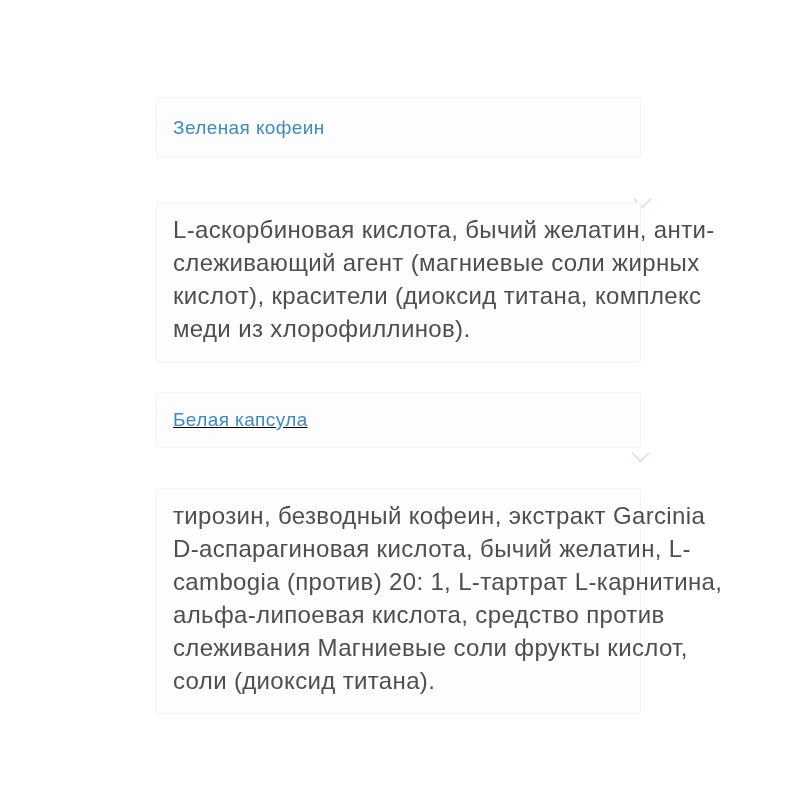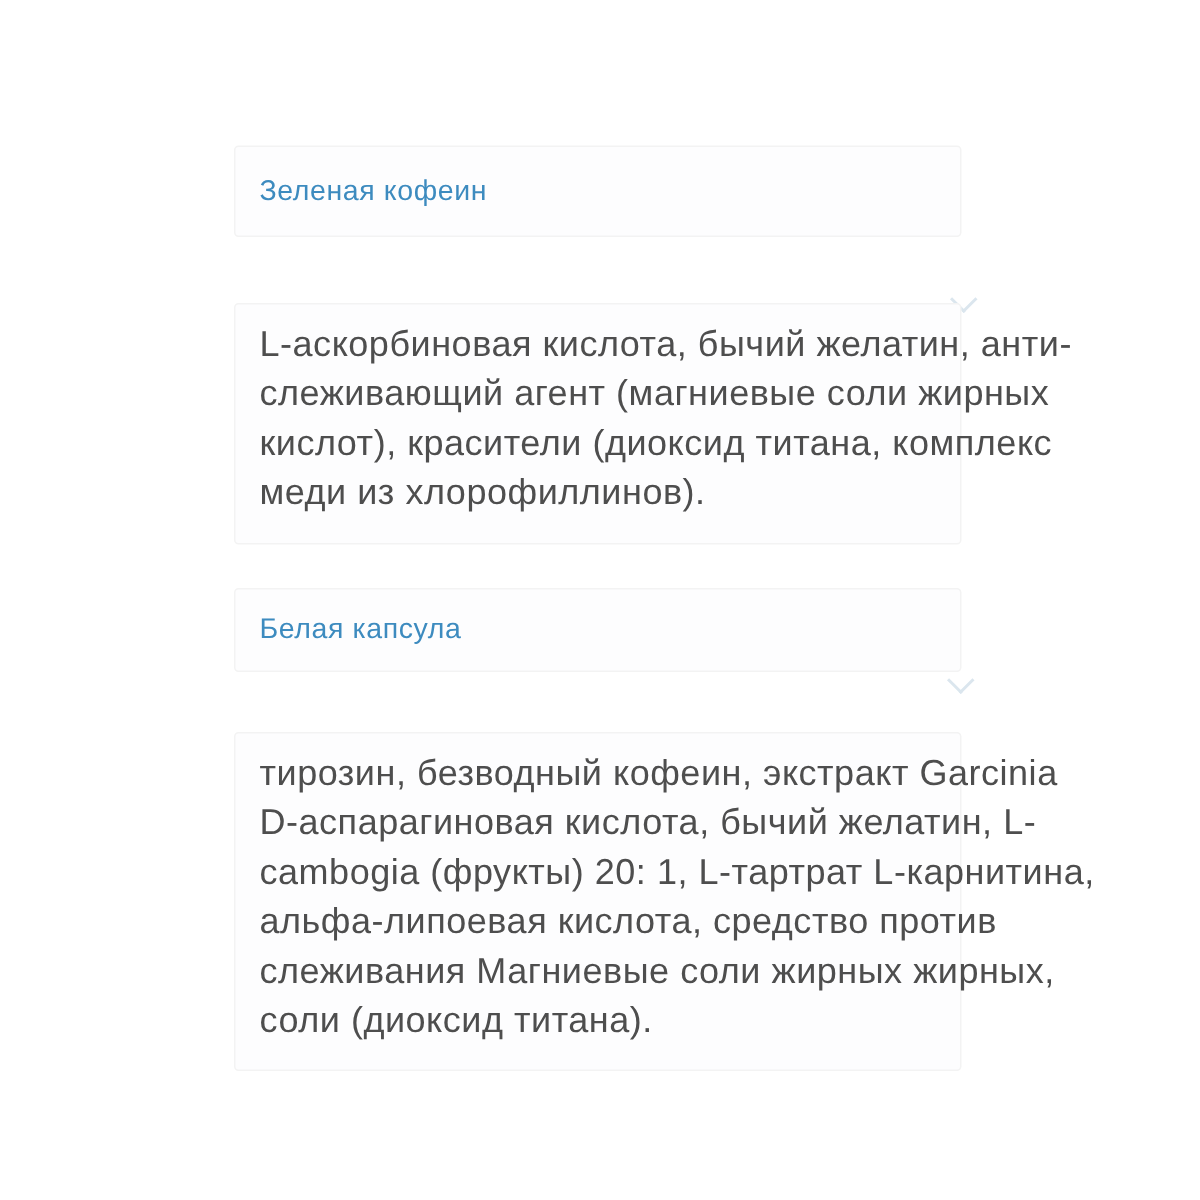--- a/index.html
+++ b/index.html
@@ -41,21 +41,21 @@
   }
   .body-card .line {
     color: var(--body-text, #4e4e4e);
     font-size: 24px;
     line-height: 33px;
     letter-spacing: 0.35px;
     white-space: nowrap;
   }
   #card-header-1 { top: 97px;  height: 61px; }
   #card-body-1   { top: 202px; min-height: 161px; }
-  #card-header-2 { top: 392px; height: 56px; }
+  #card-header-2 { top: 392px; height: 56px; text-decoration: underline; }
   #card-body-2   { top: 488px; min-height: 215px; }
   .chevron {
     position: absolute;
     width: 11px;
     height: 11px;
     border-right: 2px solid var(--chevron, #dbe6ee);
     border-bottom: 2px solid var(--chevron, #dbe6ee);
     transform: rotate(45deg);
     cursor: pointer;
   }
@@ -82,19 +82,19 @@
 
   <div class="card header-card" id="card-header-2">
     <span class="title">Белая капсула</span>
   </div>
 
   <span class="chevron" id="chevron-2"></span>
 
   <div class="card body-card" id="card-body-2">
     <div class="line">тирозин, безводный кофеин, экстракт Garcinia</div>
     <div class="line">D-аспарагиновая кислота, бычий желатин, L-</div>
-    <div class="line">cambogia (фрукты) 20: 1, L-тартрат L-карнитина,</div>
+    <div class="line">cambogia (против) 20: 1, L-тартрат L-карнитина,</div>
     <div class="line">альфа-липоевая кислота, средство против</div>
-    <div class="line">слеживания Магниевые соли жирных жирных,</div>
+    <div class="line">слеживания Магниевые соли фрукты кислот,</div>
     <div class="line">соли (диоксид титана).</div>
   </div>
 
 </div>
 
 </body></html>

